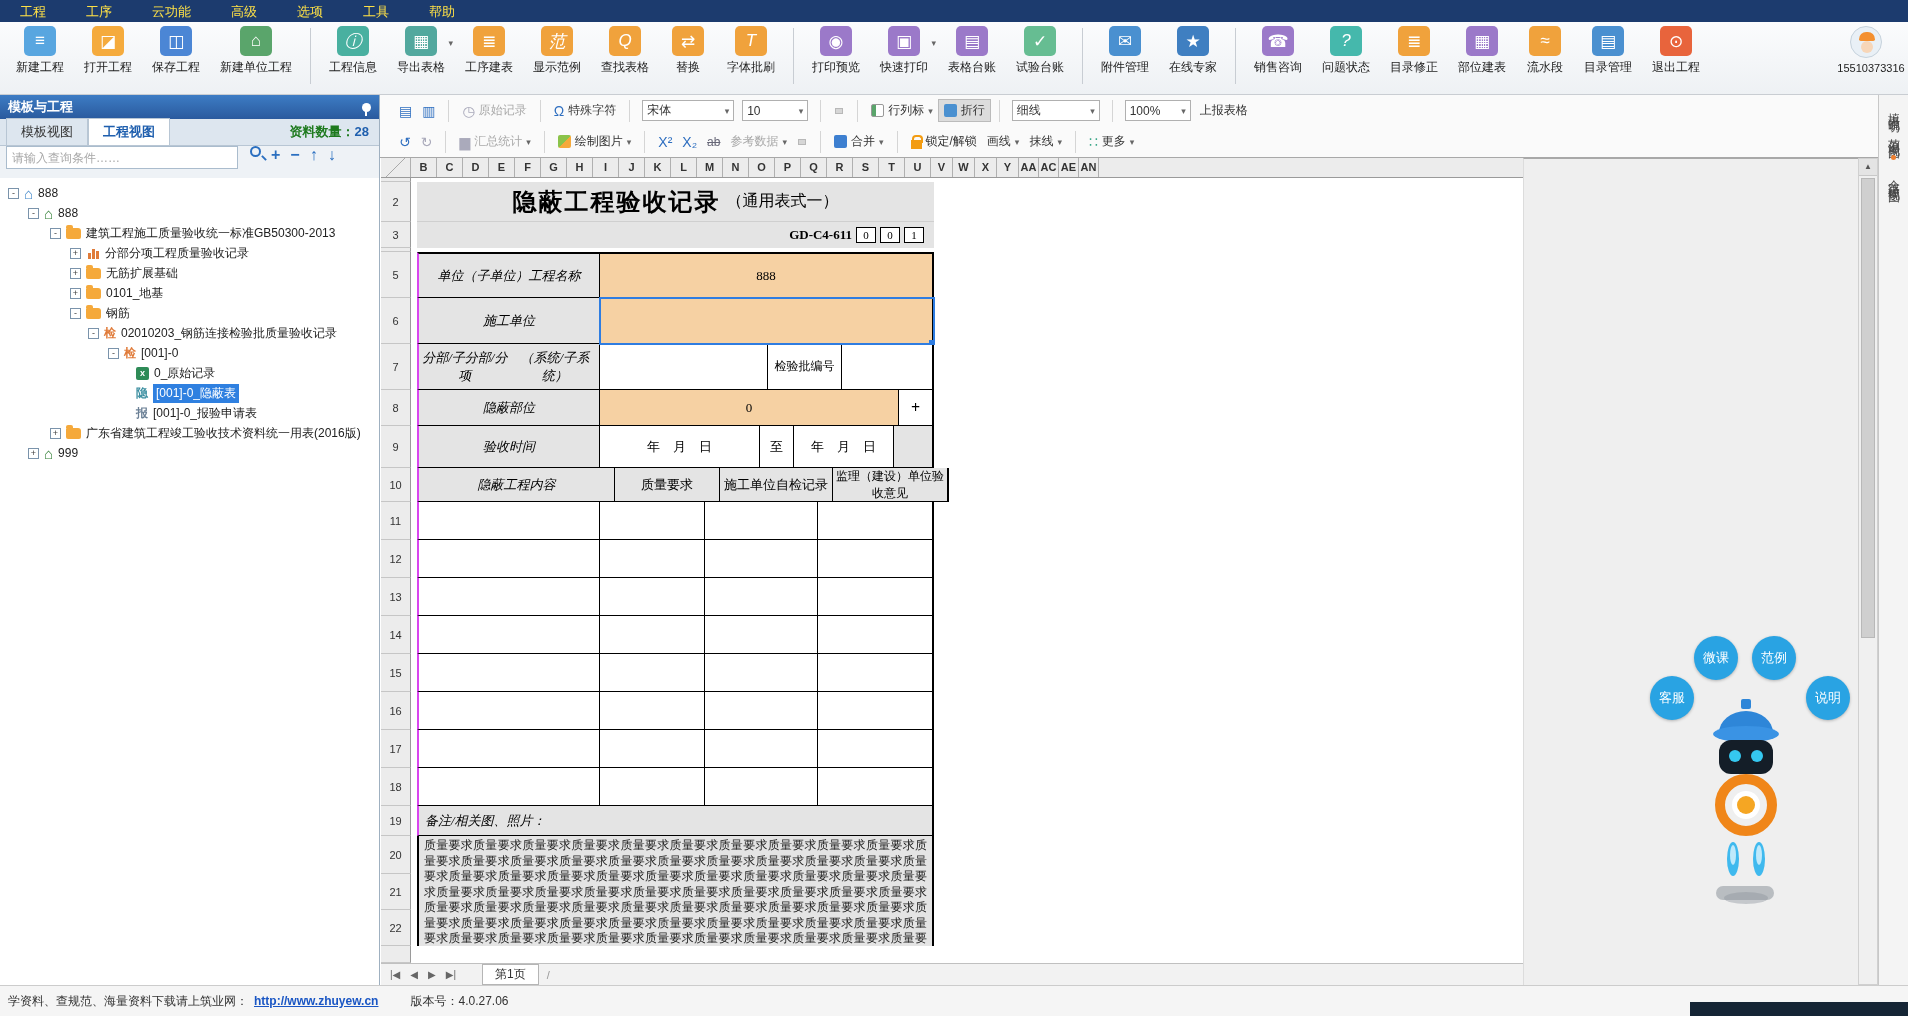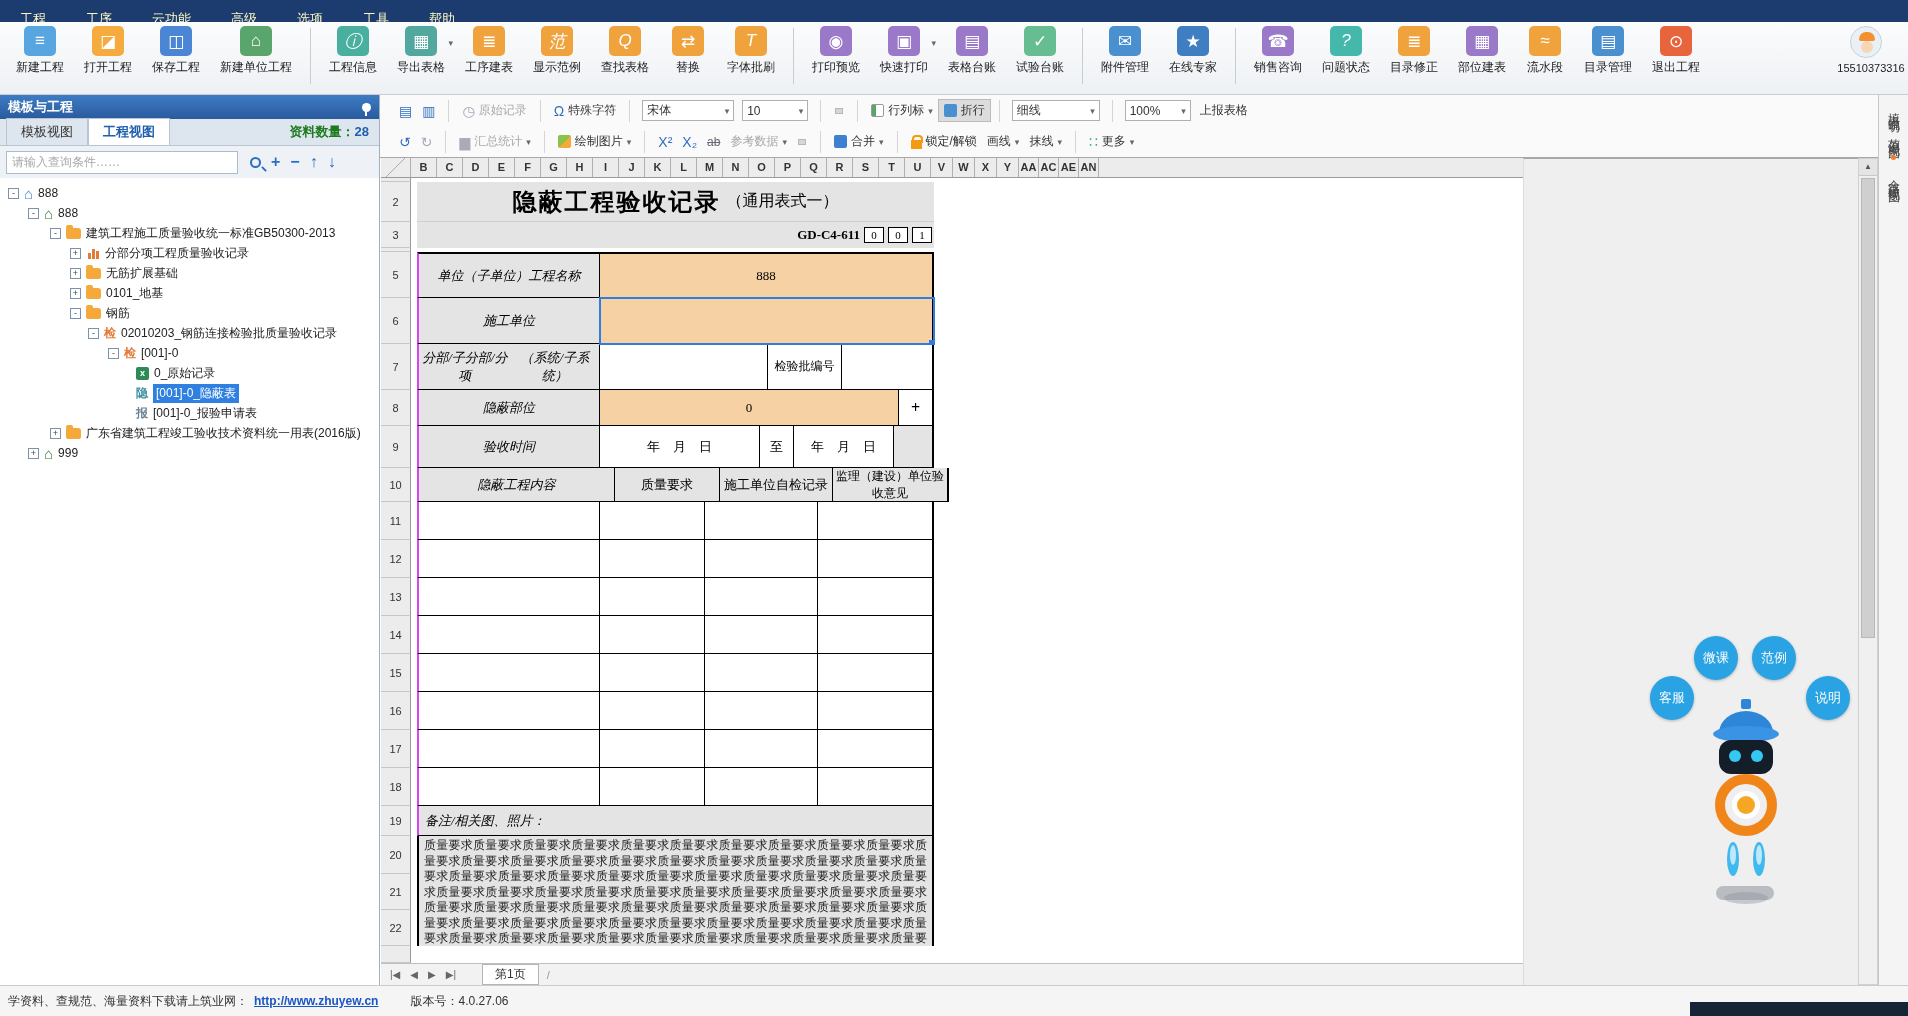--- a/index.html
+++ b/index.html
@@ -2,21 +2,21 @@
 <html><head>
 <meta charset="utf-8">
 <style>
   * { margin:0; padding:0; box-sizing:border-box; }
   html,body { width:1908px; height:1016px; overflow:hidden;
     font-family:"Liberation Sans","DejaVu Sans",sans-serif; background:#fff; }
 
   
   #menubar { position:absolute; left:0; top:0; width:1908px; height:22px;
     background:#1c3b6e; display:flex; align-items:center; }
-  #menubar .mitem { color:#fef9c3; font-size:13px; padding:8px 20px; height:22px;
+  #menubar .mitem { color:#fde047; font-size:13px; padding:1px 20px; height:22px;
     line-height:22px; cursor:default; }
 
   
   #toolbar { position:absolute; left:0; top:22px; width:1908px; height:73px;
     background:linear-gradient(#fbfcfd,#eef1f4); border-bottom:1px solid #c9cdd2;
     display:flex; align-items:flex-start; padding:4px 0 0 6px; }
   .tgroup { display:flex; }
   .tsep { width:1px; height:56px; background:#c8cdd3; margin:2px 8px 0 8px; flex:none; }
   .titem { width:68px; flex:none; display:flex; flex-direction:column; align-items:center; position:relative; }
   .titem.wide { width:92px; }
@@ -66,21 +66,21 @@
     font-size:13px; font-weight:bold; display:flex; align-items:center; padding:0 8px; }
   #pin { margin-left:auto; width:9px; height:9px; background:#fff; border-radius:50%; position:relative; }
   #pin:after { content:""; position:absolute; left:3px; top:8px; width:2px; height:5px; background:#fff; }
   #sb-tabs { height:27px; display:flex; align-items:flex-end; background:#dde6ef;
     border-bottom:1px solid #b8c6d4; padding-left:6px; }
   .sbtab { font-size:13px; padding:4px 14px; color:#333; border:1px solid #b8c6d4; border-bottom:none; }
   .sbtab.active { background:#fff; color:#1f5fae; font-weight:bold; }
   #sb-count { margin:0 10px 4px auto; font-size:13px; }
   #sb-count .cl { color:#1e7a1e; font-weight:bold; }
   #sb-count .cn { color:#1f5fae; font-weight:bold; }
-  #sb-search { height:32px; display:flex; align-items:center; padding:0 6px; background:#eef2f6; }
+  #sb-search { height:32px; display:flex; padding:0 6px; background:#eef2f6; }
   #sb-input { width:232px; height:23px; border:1px solid #aabccd; font-size:12px; padding:0 5px;
     color:#333; background:#fff; }
   #sb-input::placeholder { color:#a8a8a8; }
   .sico { color:#2a6fc0; font-size:16px; font-weight:bold; margin-left:10px; }
   .mag { width:11px; height:11px; border:2px solid #2a6fc0; border-radius:50%; position:relative; margin-left:12px; }
   .mag:after { content:""; position:absolute; left:9px; top:9px; width:6px; height:2px;
     background:#2a6fc0; transform:rotate(45deg); }
   #tree { background:#fff; position:absolute; top:83px; bottom:0; left:0; right:0; overflow:hidden;
     padding-top:5px; }
   .ti { height:20px; display:flex; align-items:center; font-size:12px; color:#222; white-space:nowrap; }
@@ -602,21 +602,21 @@
       <div class="sp6"></div>
     <div class="band" style="border-bottom:1px solid #cfcfcf">
       <span style="font-size:24px;font-weight:bold;letter-spacing:2px">隐蔽工程验收记录</span>
       <span style="font-size:16px;margin-left:6px">（通用表式一）</span>
     </div>
   </div>
 
   <div class="srow" style="height:26px">
     <div class="rn">3</div>
       <div class="sp6"></div>
-    <div class="band" style="justify-content:flex-end;padding-right:2px">
+    <div class="band" style="justify-content:flex-end;padding-right:10px">
       <span style="font-size:13px;font-weight:bold">GD-C4-611</span>
       <span class="cbox">0</span>
       <span class="cbox">0</span>
       <span class="cbox">1</span>
     </div>
   </div>
 
   <div class="srow" style="height:4px">
       <div class="rn"></div>
     </div>

